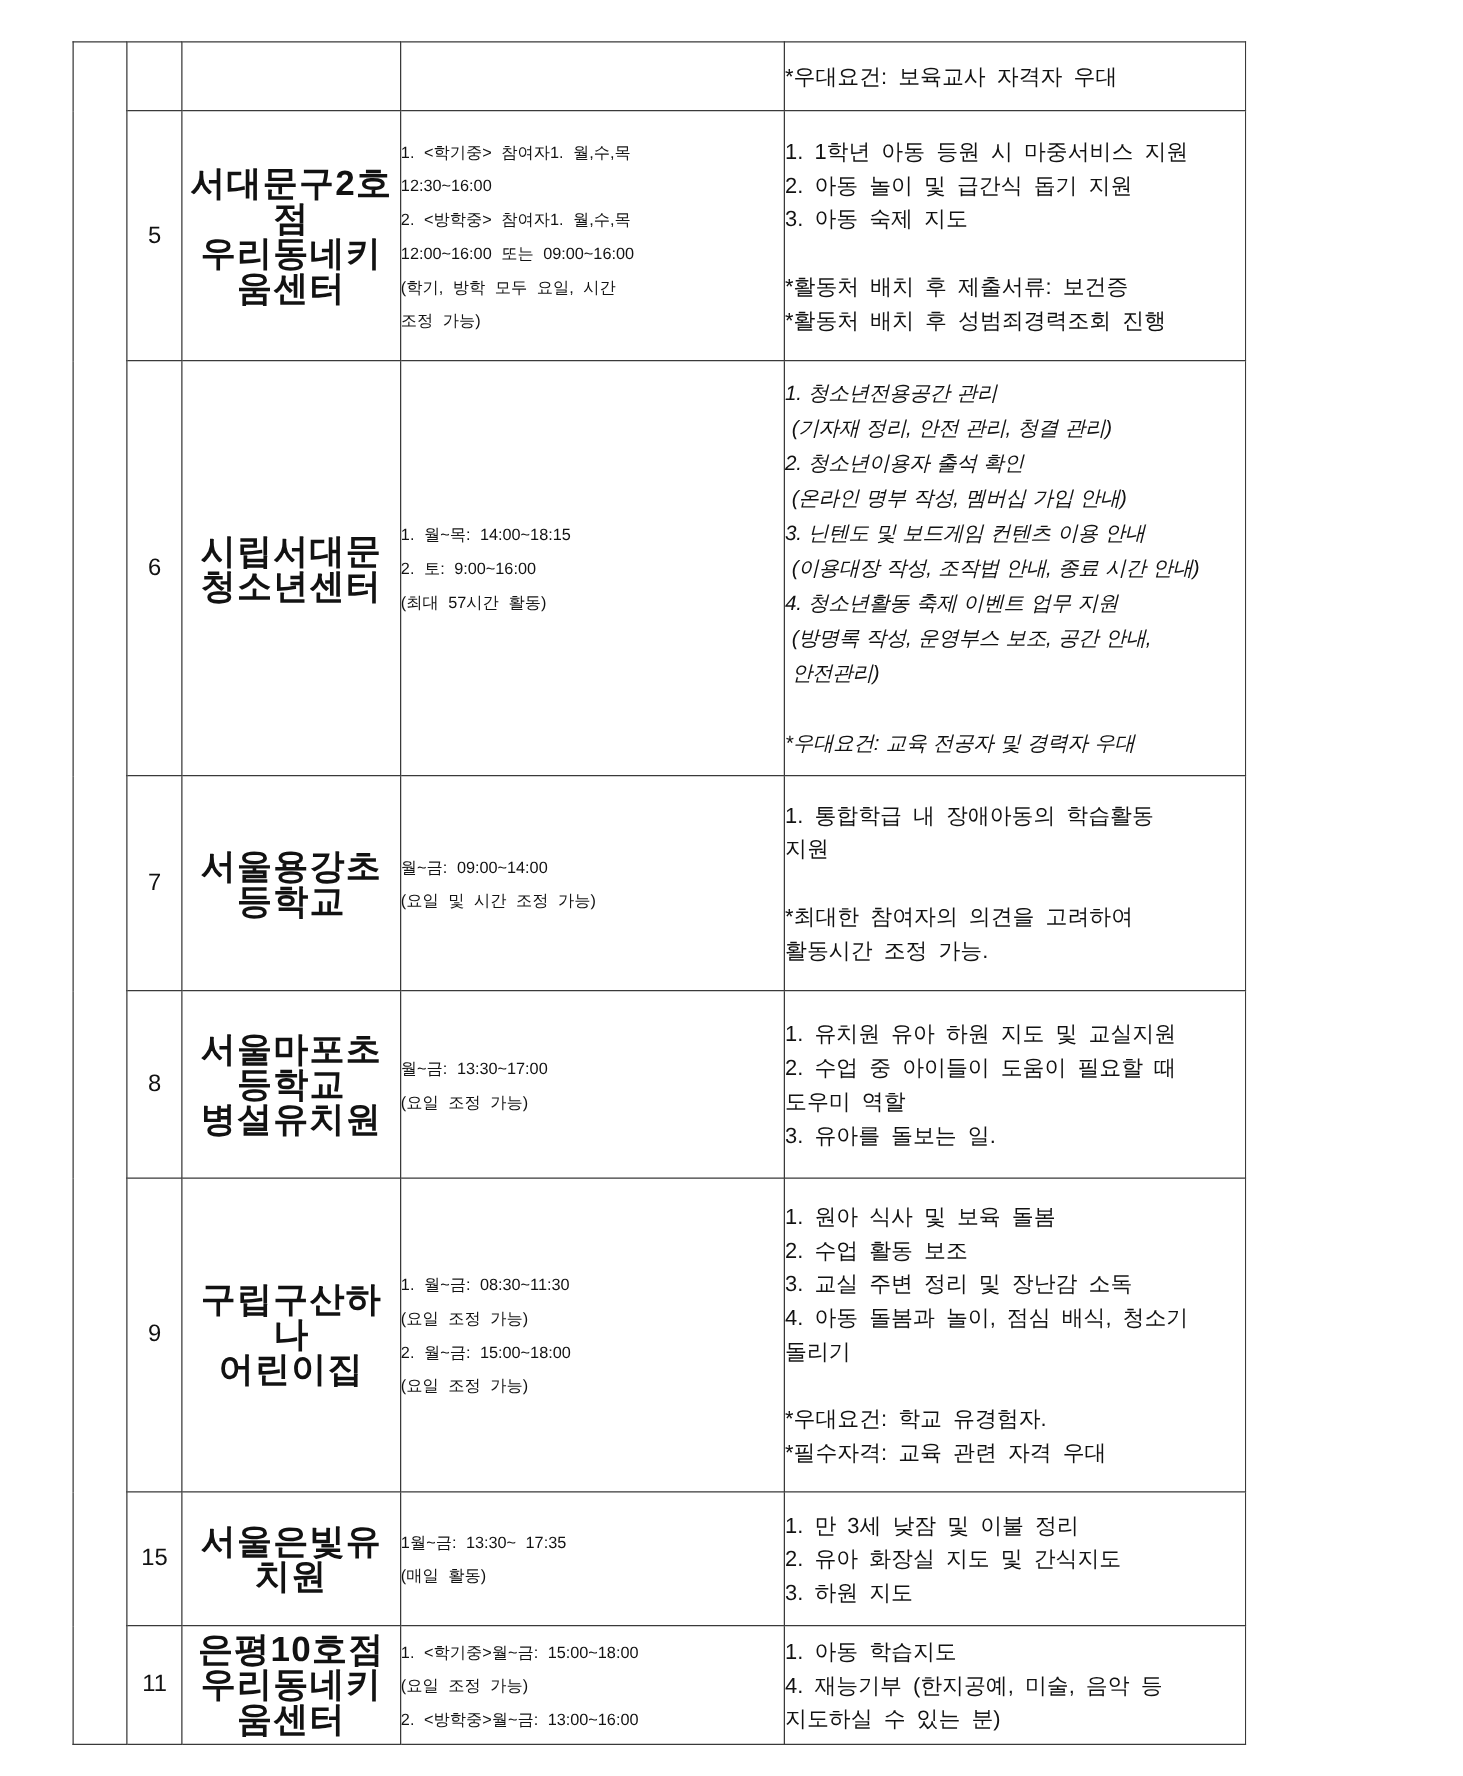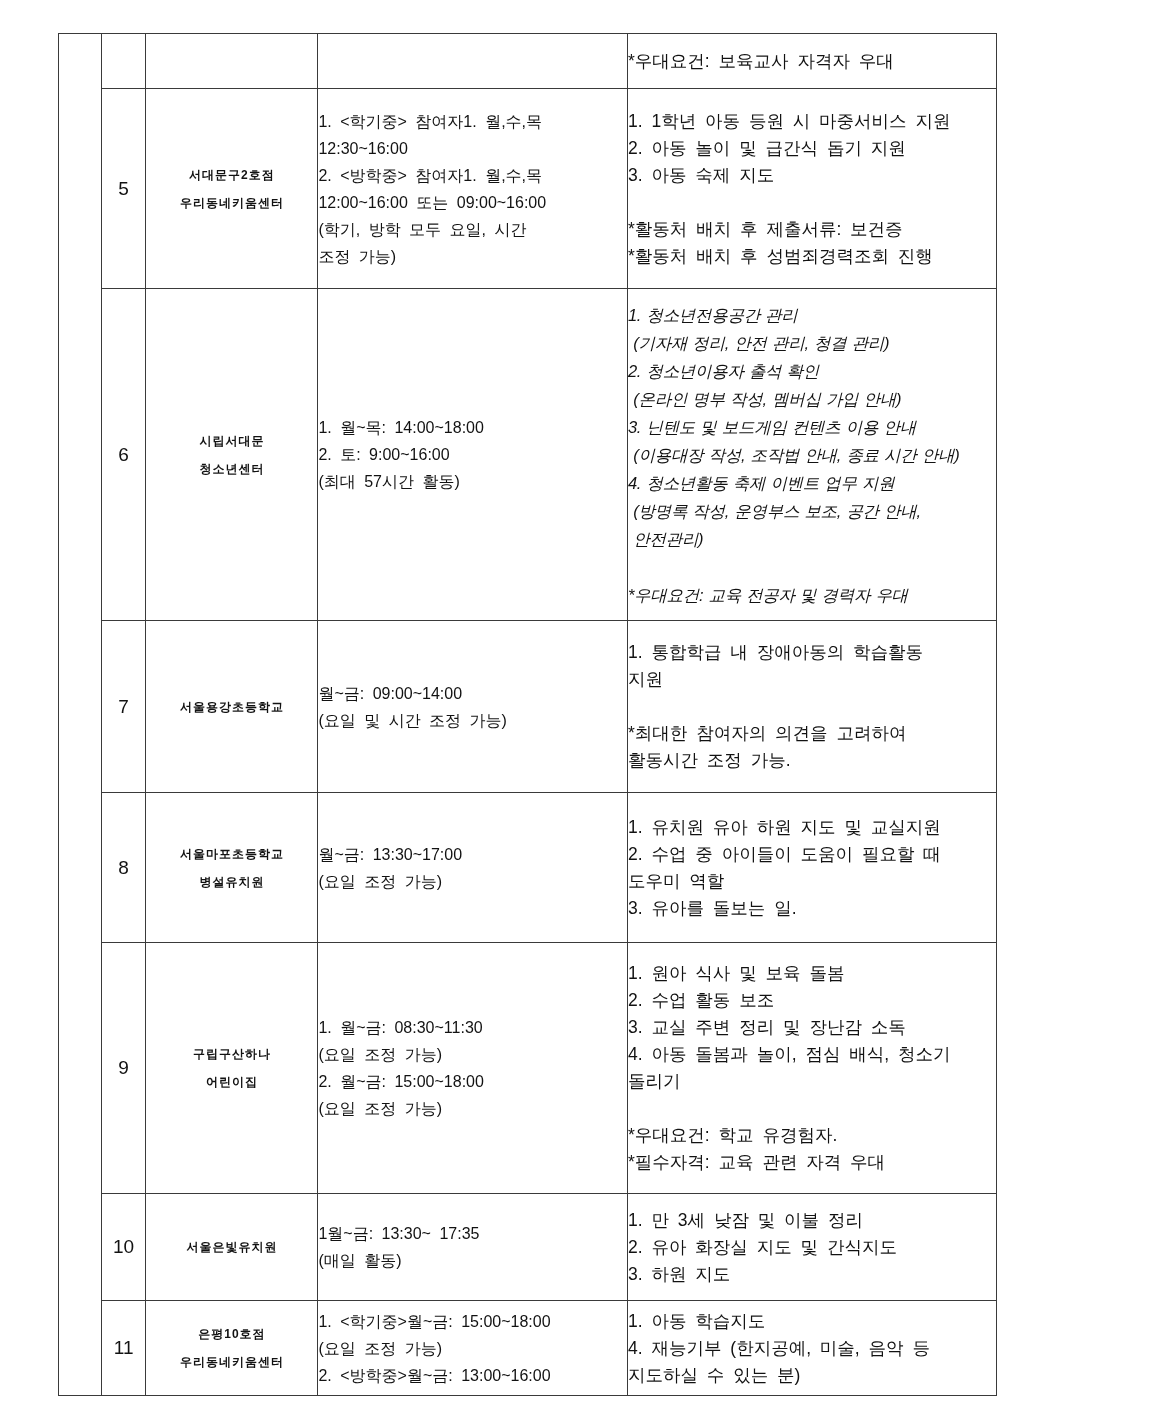--- a/index.html
+++ b/index.html
@@ -49,27 +49,27 @@
   tr.r6 { height: 107px; }
   tr.r7 { height: 95px; }
 
   td.cell-no {
     text-align: center;
     font-size: 19px;
   }
   td.cell-name {
     text-align: center;
     font-weight: bold;
-    font-size: 12px;
+    font-size: 28px;
     line-height: 28px;
     letter-spacing: 1px;
     white-space: pre-wrap;
   }
   td.cell-sched {
-    font-size: 16px;
+    font-size: 13px;
     line-height: 27px;
     padding: 4px 6px 4px 10px;
     white-space: pre-wrap;
     word-spacing: 4px;
   }
   td.cell-act {
     font-size: 17.5px;
     line-height: 27px;
     padding: 4px 4px 4px 10px;
     white-space: pre-wrap;
@@ -117,21 +117,21 @@
 2. 아동 놀이 및 급간식 돕기 지원
 3. 아동 숙제 지도
 
 *활동처 배치 후 제출서류: 보건증
 *활동처 배치 후 성범죄경력조회 진행</td>
       </tr>
       <tr class="r2">
         <td class="cell-no">6</td>
         <td class="cell-name">시립서대문
 청소년센터</td>
-        <td class="cell-sched">1. 월~목: 14:00~18:00
+        <td class="cell-sched">1. 월~목: 14:00~18:15
 2. 토: 9:00~16:00
 (최대 57시간 활동)</td>
         <td class="cell-act squeeze">1. 청소년전용공간 관리
  (기자재 정리, 안전 관리, 청결 관리)
 2. 청소년이용자 출석 확인
  (온라인 명부 작성, 멤버십 가입 안내)
 3. 닌텐도 및 보드게임 컨텐츠 이용 안내
  (이용대장 작성, 조작법 안내, 종료 시간 안내)
 4. 청소년활동 축제 이벤트 업무 지원
  (방명록 작성, 운영부스 보조, 공간 안내,
@@ -172,21 +172,21 @@
         <td class="cell-act">1. 원아 식사 및 보육 돌봄
 2. 수업 활동 보조
 3. 교실 주변 정리 및 장난감 소독
 4. 아동 돌봄과 놀이, 점심 배식, 청소기
 돌리기
 
 *우대요건: 학교 유경험자.
 *필수자격: 교육 관련 자격 우대</td>
       </tr>
       <tr class="r6">
-        <td class="cell-no">10</td>
+        <td class="cell-no">15</td>
         <td class="cell-name">서울은빛유치원</td>
         <td class="cell-sched">1월~금: 13:30~ 17:35
 (매일 활동)</td>
         <td class="cell-act">1. 만 3세 낮잠 및 이불 정리
 2. 유아 화장실 지도 및 간식지도
 3. 하원 지도</td>
       </tr>
       <tr class="r7">
         <td class="cell-no">11</td>
         <td class="cell-name">은평10호점

